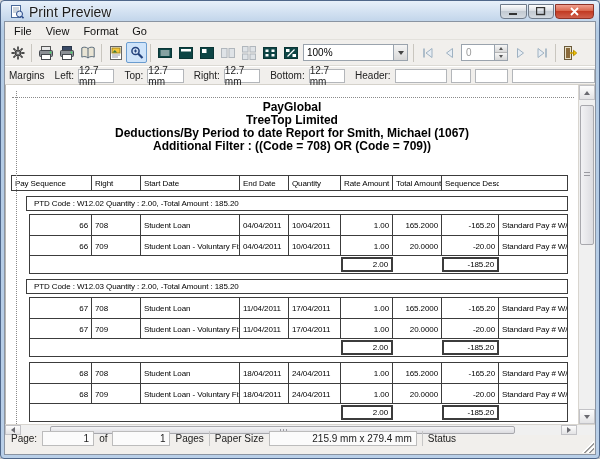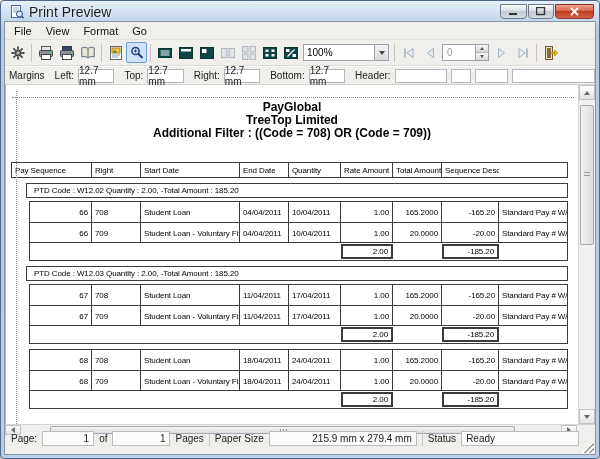--- a/index.html
+++ b/index.html
@@ -20,21 +20,21 @@
   .client{ height:434px; border:1px solid #8a94a2; background:#f1efec; display:flex; flex-direction:column; }
 
   .menubar{ height:18px; display:flex; align-items:center; font-size:11px; color:#111;
     border-bottom:1px solid #e3e1dc; padding-left:2px; }
   .menu-item{ padding:2px 7px; }
 
   .toolbar{ height:26px; display:flex; align-items:center; padding:0 2px; border-bottom:1px solid #dcdad4; }
   .tbtn{ width:21px; height:21px; display:flex; align-items:center; justify-content:center; border:1px solid transparent; border-radius:2px;}
   .tbtn.sel{ border-color:#6a9ccf; background:#cfe4fa; }
   .tsep{ width:1px; height:18px; background:#c9c6bf; margin:0 3px; }
-  .combo{ width:86px; height:17px; border:1px solid #9aa3ad; background:#fff; display:flex; align-items:center; font-size:10px; margin:12px 2px; }
+  .combo{ width:105px; height:17px; border:1px solid #9aa3ad; background:#fff; display:flex; align-items:center; font-size:10px; margin:12px 2px; }
   .combo .val{ flex:1; padding-left:3px; }
   .combo .drop{ width:14px; height:15px; background:linear-gradient(#f4f4f4,#d8d8d8); border-left:1px solid #9aa3ad; display:flex; align-items:center; justify-content:center;}
   .tri-dn{ width:0; height:0; border-left:3px solid transparent; border-right:3px solid transparent; border-top:4px solid #444;}
   .spin{ display:flex; height:17px; margin:0 2px;}
   .spin .sval{ width:34px; border:1px solid #9aa3ad; background:#fff; font-size:10px; color:#9a9a9a; display:flex; align-items:center; padding-left:4px;}
   .spin .sbtns{ width:13px; display:flex; flex-direction:column; border:1px solid #9aa3ad; border-left:none;}
   .spin .sb{ flex:1; background:linear-gradient(#f6f6f6,#d8d8d8); display:flex; align-items:center; justify-content:center;}
   .spin .sb+.sb{ border-top:1px solid #b5b5b5;}
   .tri-up-s{ width:0;height:0;border-left:2.5px solid transparent;border-right:2.5px solid transparent;border-bottom:3px solid #555;}
   .tri-dn-s{ width:0;height:0;border-left:2.5px solid transparent;border-right:2.5px solid transparent;border-top:3px solid #555;}
@@ -342,20 +342,21 @@
     </div>
 
     <div class="docarea">
       <div class="page">
         <div class="dot-h"></div>
         <div class="dot-v"></div>
 
         <div class="report-head">
           <div>PayGlobal</div>
           <div>TreeTop Limited</div>
+          <div>Deductions/By Period to date Report for Smith, Michael (1067)</div>
           <div>Additional Filter : ((Code = 708) OR (Code = 709))</div>
         </div>
 
         <div class="report">
 
           <div class="thead">
             <div class="c">Pay Sequence</div>
             <div class="c">Right</div>
             <div class="c">Start Date</div>
             <div class="c">End Date</div>
@@ -525,18 +526,17 @@
       <span>Page:</span>
       <span class="sfield rt" style="width:52px">1</span>
       <span>of</span>
       <span class="sfield rt" style="width:58px">1</span>
       <span>Pages</span>
       <span class="ssep"></span>
       <span>Paper Size</span>
       <span class="sfield rt" style="width:148px">215.9 mm x 279.4 mm</span>
       <span class="ssep"></span>
       <span>Status</span>
-      <span class="sfield" style="flex:1; margin-right:14px">Ready</span>
       <span class="grip"></span>
     </div>
 
   </div>
 </div>
 
 </body></html>

